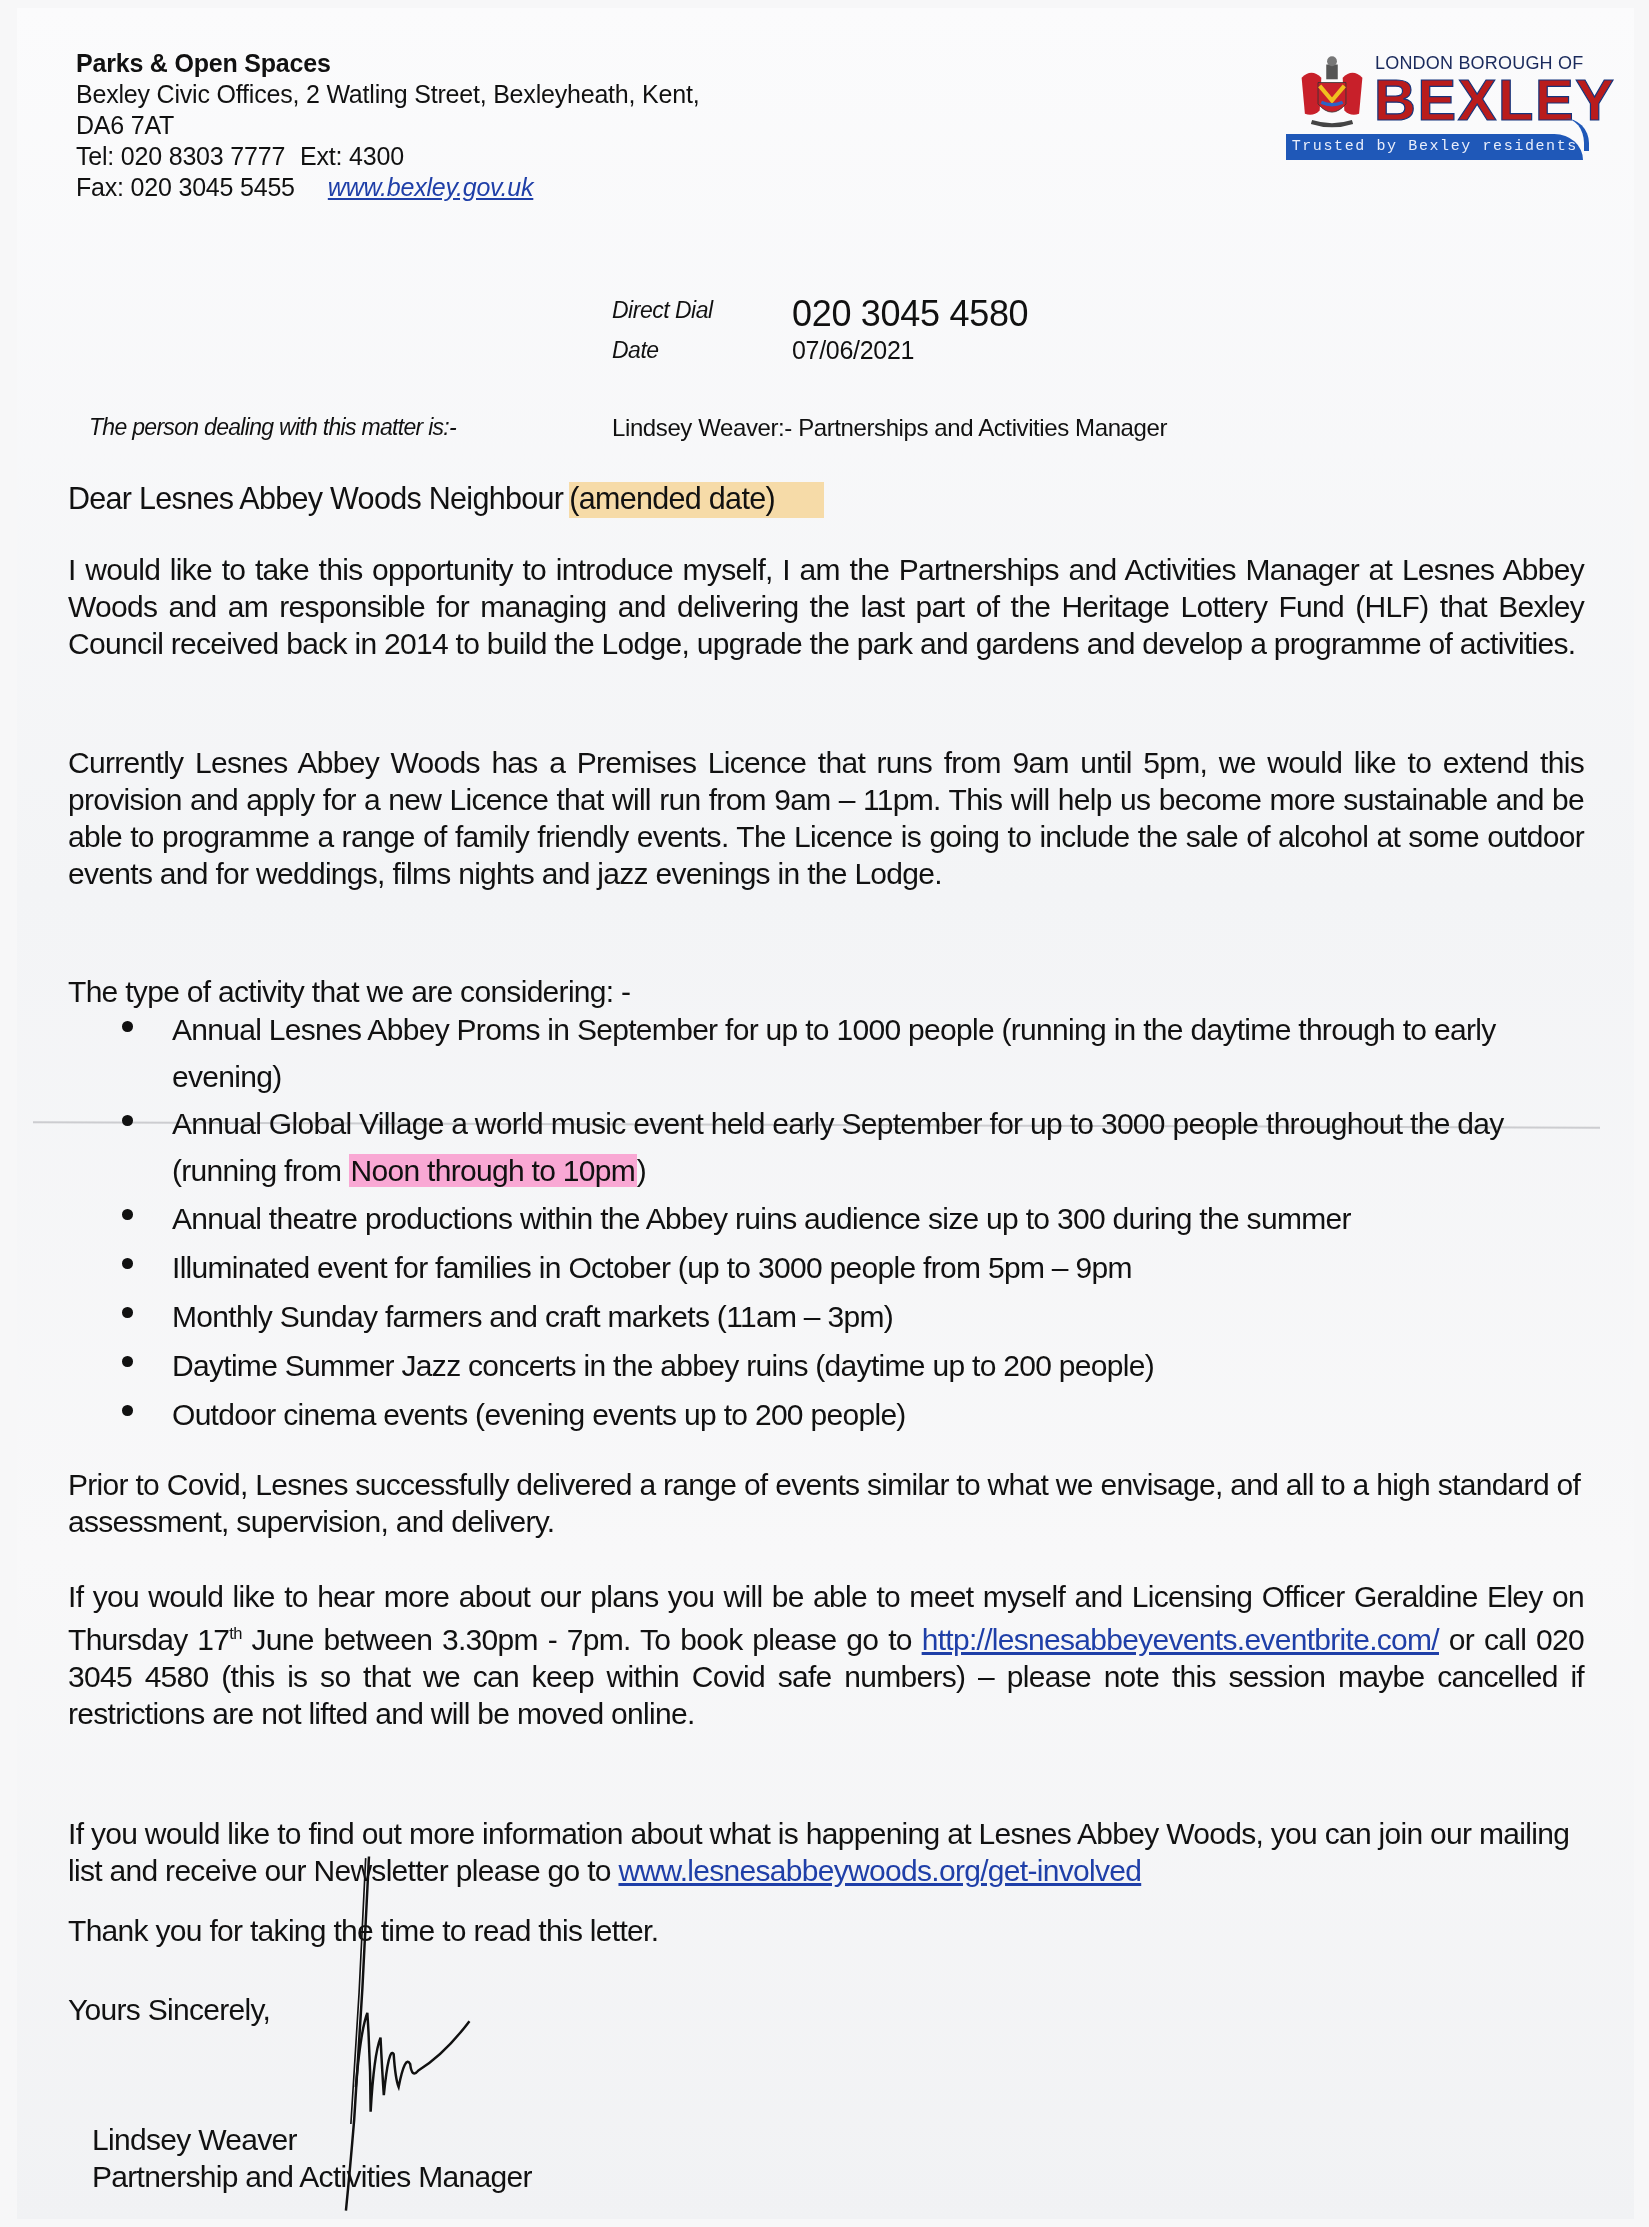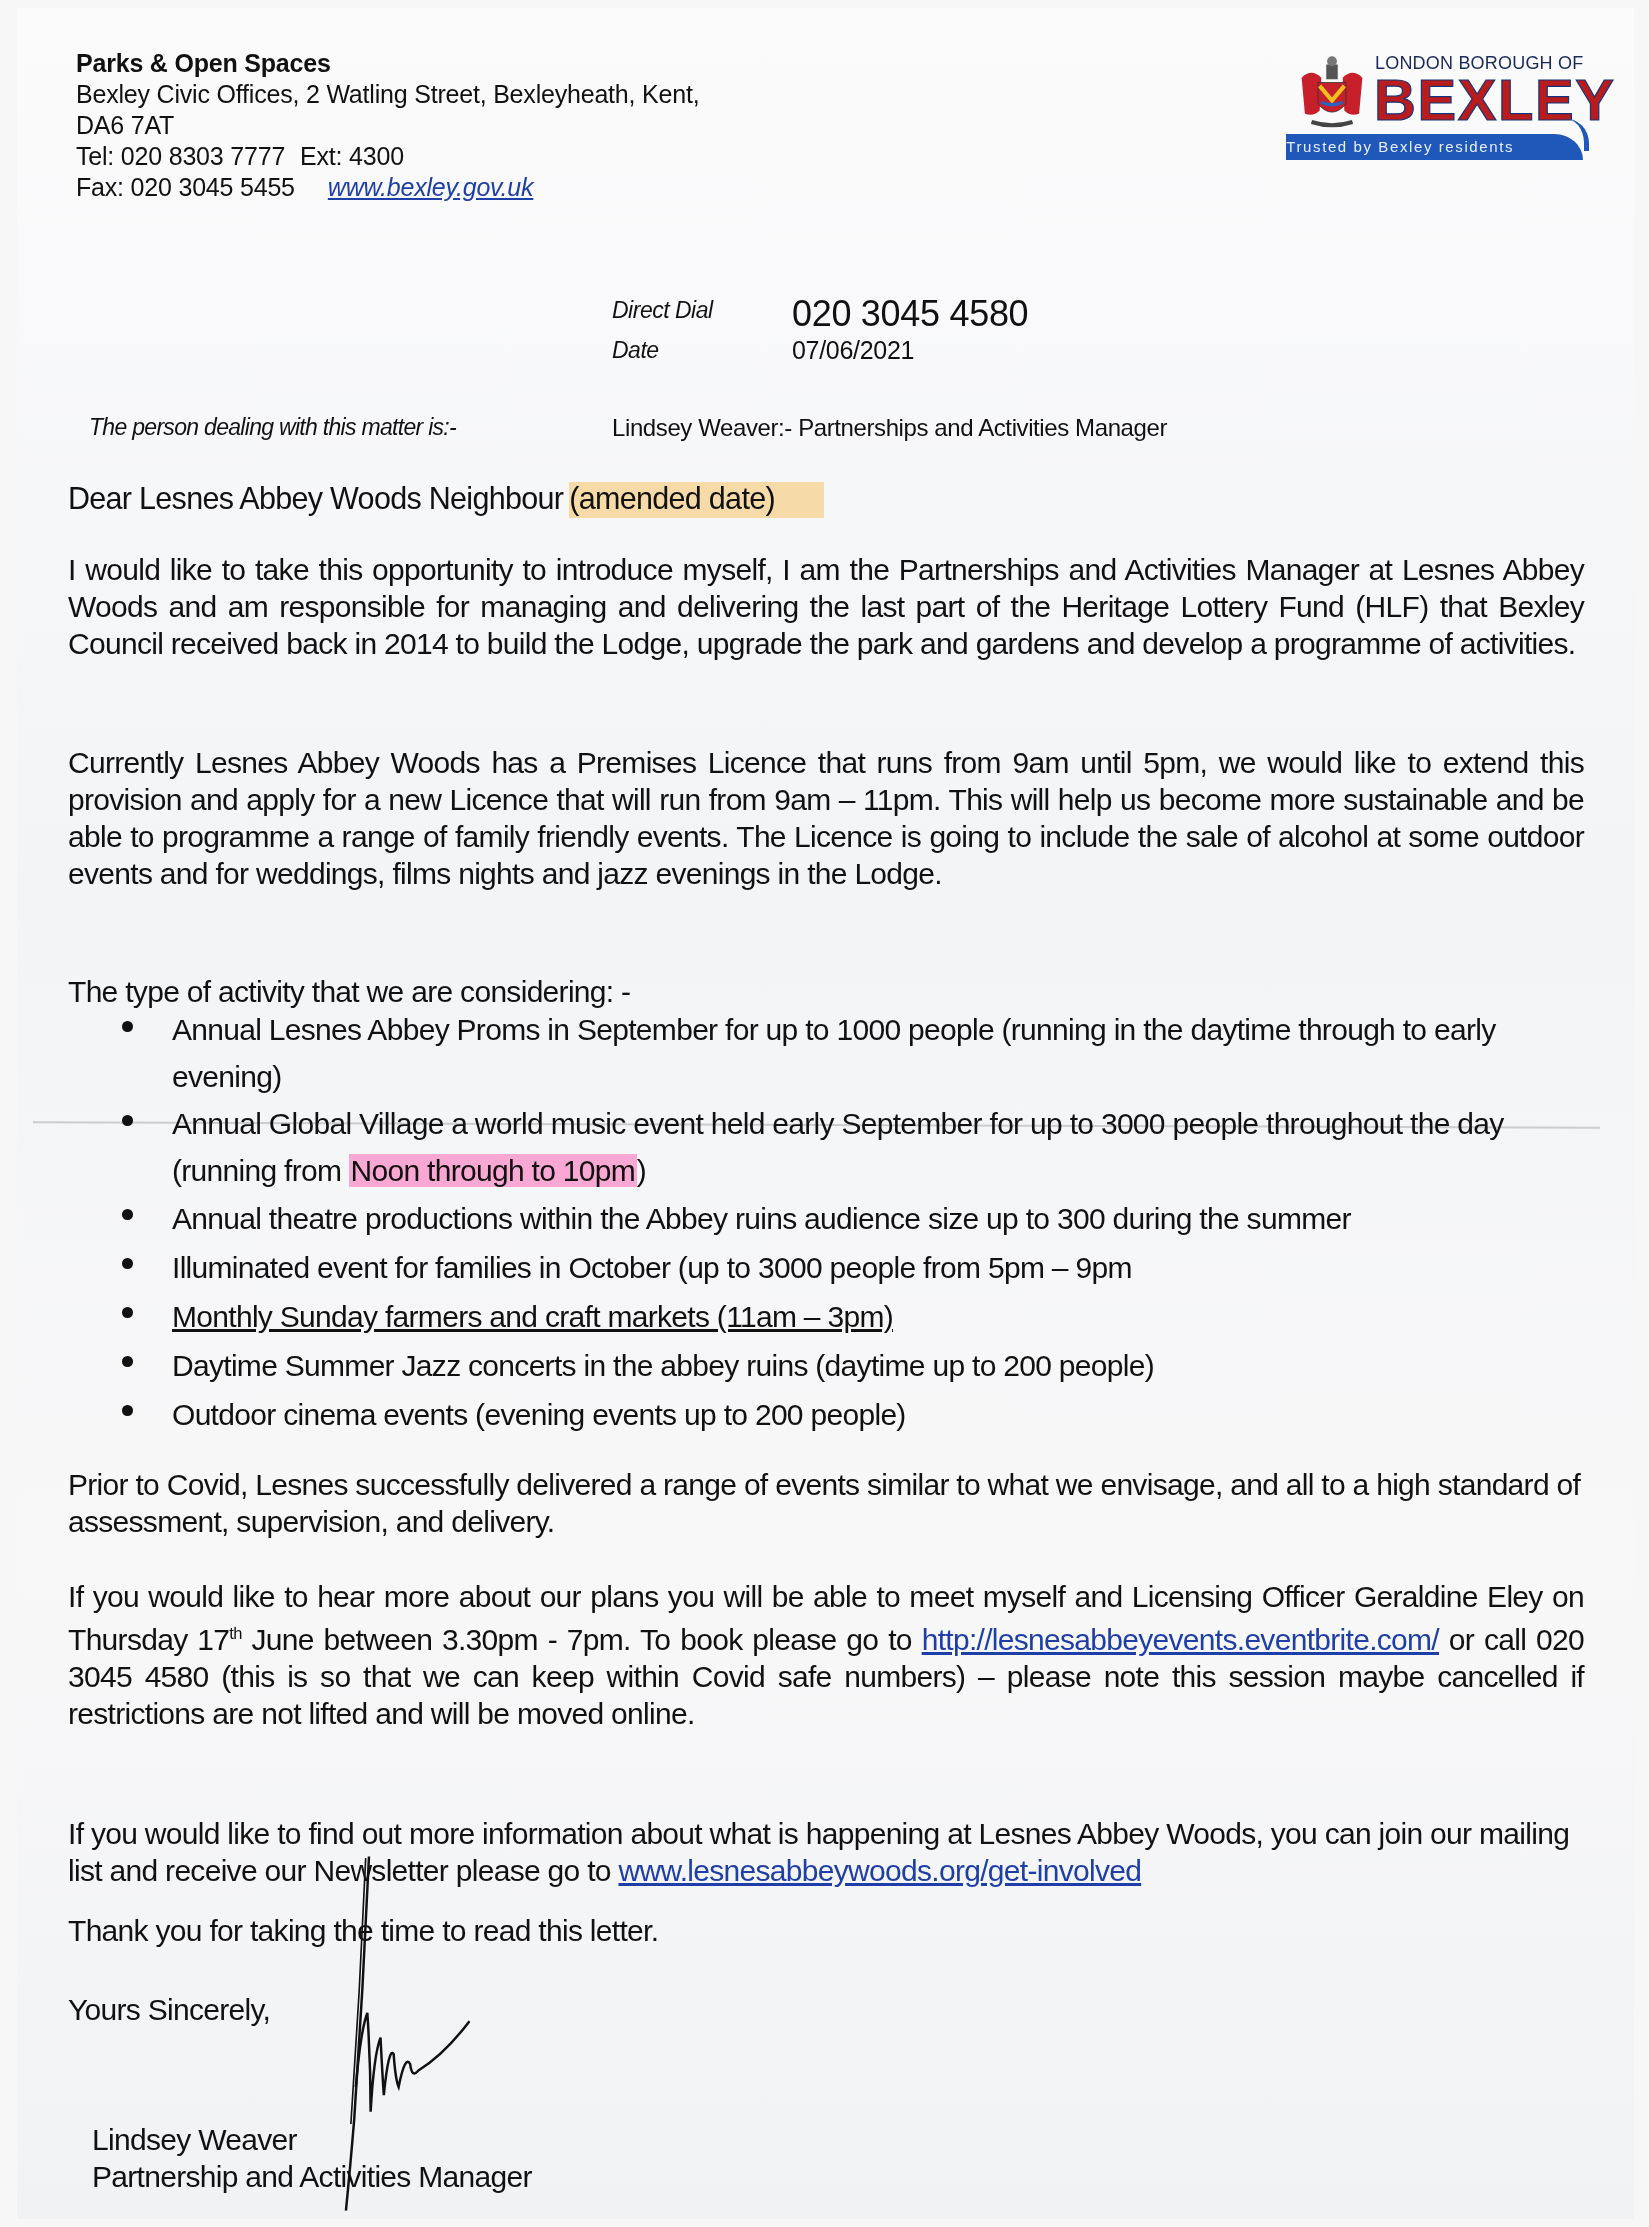--- a/index.html
+++ b/index.html
@@ -22,22 +22,22 @@
   .addr a { color: #1f3fa8; text-decoration: underline; margin-left: 33px; font-style: italic; }
   .gap { display: inline-block; width: 15px; }
 
   
   .logo { left: 1283px; top: 45px; width: 318px; height: 124px; }
   .crest { position: absolute; left: 12.4px; top: 8.2px; width: 74px; height: 78px; }
   .lbo { position: absolute; left: 92px; top: 8.2px; font-size: 18px; color: #1a2a5c; letter-spacing: 0.2px; white-space: nowrap; }
   .bexley { position: absolute; left: 91px; top: 25px; font-size: 58px; font-weight: bold; color: #b91c1c; letter-spacing: 1.6px; line-height: 59px;
             -webkit-text-stroke: 1.2px #14357d; }
   .tagline { position: absolute; left: 3.3px; top: 89px; width: 297px; height: 26.4px; background: #1f58b8;
-             color: #e9eefb; font-family: Liberation Sans, sans-serif; font-size: 15px; letter-spacing: 1.6px;
-             line-height: 26.4px; text-align: left; border-top-right-radius: 33px 30px; }
+             color: #e9eefb; font-family: Liberation Mono, monospace; font-size: 15px; letter-spacing: 1.6px;
+             line-height: 26.4px; text-align: center; border-top-right-radius: 33px 30px; }
   .tagline-swoosh { position: absolute; left: 276px; top: 73px; width: 25px; height: 33px;
              border-right: 5px solid #1f58b8; border-bottom: 0; border-top-right-radius: 25px; }
 
   
   .meta-label { font-style: italic; font-size: 23px; letter-spacing: -0.5px; }
   .meta-val { font-size: 25px; letter-spacing: -0.3px; }
   .dd-label { left: 612px; top: 297px; }
   .dd-val   { left: 792px; top: 293px; font-size: 36px; }
   .dt-label { left: 612px; top: 337px; }
   .dt-val   { left: 792px; top: 336px; }
@@ -133,21 +133,21 @@
       <span>Annual Global Village a world music event held early September for up to 3000 people throughout the day (running from </span><span class="hl-yellow">Noon through to 10pm</span><span>)</span>
     </li>
     <li style="line-height:49px;">
       <span class="bullet"></span>
       <span>Annual theatre productions within the Abbey ruins audience size up to 300 during the summer</span>
     </li>
     <li style="line-height:49px;">
       <span class="bullet"></span>
       <span>Illuminated event for families in October (up to 3000 people from 5pm – 9pm</span>
     </li>
-    <li style="line-height:49px;text-decoration:underline;">
+    <li style="line-height:49px;">
       <span class="bullet"></span>
       <span>Monthly Sunday farmers and craft markets (11am – 3pm)</span>
     </li>
     <li style="line-height:49px;">
       <span class="bullet"></span>
       <span>Daytime Summer Jazz concerts in the abbey ruins (daytime up to 200 people)</span>
     </li>
     <li style="line-height:49px;">
       <span class="bullet"></span>
       <span>Outdoor cinema events (evening events up to 200 people)</span>

